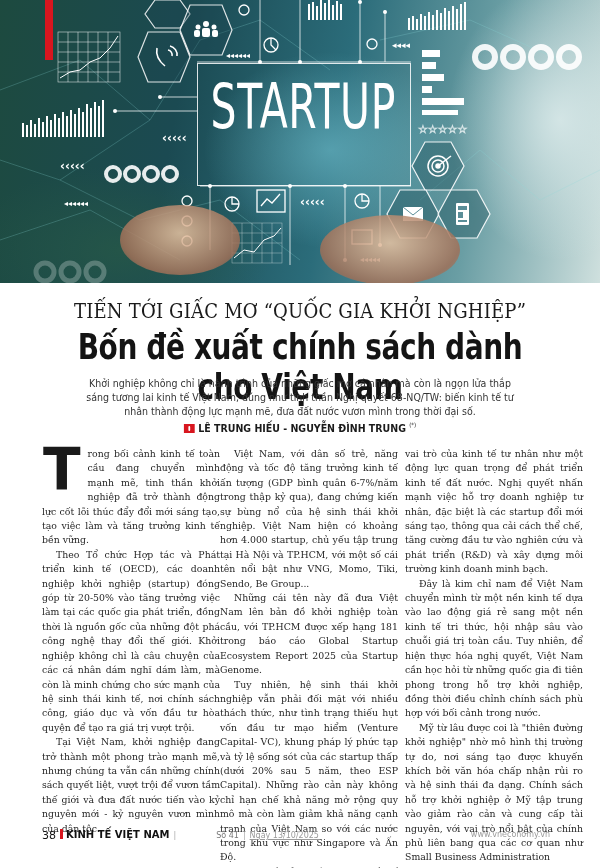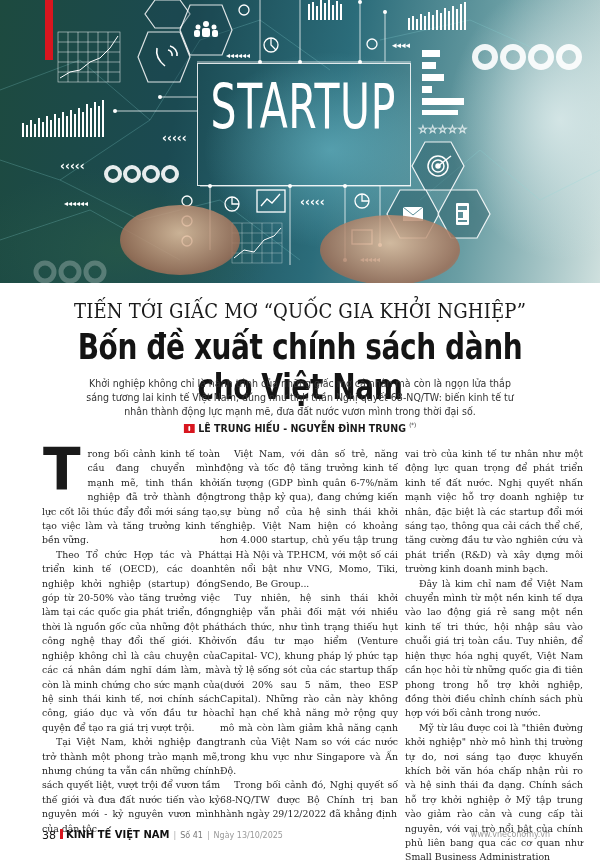--- a/index.html
+++ b/index.html
@@ -93,22 +93,22 @@
 
   
   .footer {
     position: absolute; left: 42px; top: 829px; width: 520px; height: 14px;
     font-family: "DejaVu Sans", sans-serif; font-size: 8px; color: #9a9a9a;
   }
   .footer .page-no { font-weight: normal; font-size: 11px; color: #111; vertical-align: -1px; }
   .footer .f-red { display: inline-block; width: 3px; height: 10px; background: #d8161f; margin: 0 3px 0 4px; vertical-align: -1px; }
   .footer .pub { font-weight: bold; color: #111; font-size: 10px; }
   .footer .sep { margin: 0 4px; color: #aaa; }
-  .footer .issue { color: #777; }
-  .footer .date { color: #9a9a9a; }
+  .footer .issue { color: #777; margin-left: 36px; }
+  .footer .date { color: #9a9a9a; text-decoration: underline; }
   .footer .site { position: absolute; right: 12px; top: 1px; color: #9a9a9a; font-size: 8px; margin-left: 20px; }
 </style>
 </head>
 <body>
 
 <div class="hero">
   <svg width="600" height="283" viewBox="0 0 600 283">
 
     <g stroke="rgba(140,220,220,0.35)" stroke-width="0.7" fill="none">
       <path d="M0 90 L80 60 L150 120 L60 180 L0 160"></path>
@@ -326,20 +326,21 @@
 </div>
 
 <div class="col col-1">
   <p class="noindent"><span class="dropcap">T</span><span>rong bối cảnh kinh tế toàn cầu đang chuyển mình mạnh mẽ, tinh thần khởi nghiệp đã trở thành động lực cốt lõi thúc đẩy đổi mới sáng tạo, tạo việc làm và tăng trưởng kinh tế bền vững.</span></p>
   <p>Theo Tổ chức Hợp tác và Phát triển kinh tế (OECD), các doanh nghiệp khởi nghiệp (startup) đóng góp từ 20-50% vào tăng trưởng việc làm tại các quốc gia phát triển, đồng thời là nguồn gốc của những đột phá công nghệ thay đổi thế giới. Khởi nghiệp không chỉ là câu chuyện của các cá nhân dám nghĩ dám làm, mà còn là minh chứng cho sức mạnh của hệ sinh thái kinh tế, nơi chính sách công, giáo dục và vốn đầu tư hòa quyện để tạo ra giá trị vượt trội.</p>
   <p>Tại Việt Nam, khởi nghiệp đang trở thành một phong trào mạnh mẽ, nhưng chúng ta vẫn cần những chính sách quyết liệt, vượt trội để vươn tầm thế giới và đưa đất nước tiến vào kỷ nguyên mới - kỷ nguyên vươn mình của dân tộc.</p>
 </div>
 
 <div class="col col-2">
   <p>Việt Nam, với dân số trẻ, năng động và tốc độ tăng trưởng kinh tế ấn tượng (GDP bình quân 6-7%/năm trong thập kỷ qua), đang chứng kiến sự bùng nổ của hệ sinh thái khởi nghiệp. Việt Nam hiện có khoảng hơn 4.000 startup, chủ yếu tập trung tại Hà Nội và TP.HCM, với một số cái tên nổi bật như VNG, Momo, Tiki, Sendo, Be Group...</p>
+  <p>Những cái tên này đã đưa Việt Nam lên bản đồ khởi nghiệp toàn cầu, với TP.HCM được xếp hạng 181 trong báo cáo Global Startup Ecosystem Report 2025 của Startup Genome.</p>
   <p>Tuy nhiên, hệ sinh thái khởi nghiệp vẫn phải đối mặt với nhiều thách thức, như tình trạng thiếu hụt vốn đầu tư mạo hiểm (Venture Capital- VC), khung pháp lý phức tạp và tỷ lệ sống sót của các startup thấp (dưới 20% sau 5 năm, theo ESP Capital). Những rào cản này không chỉ hạn chế khả năng mở rộng quy mô mà còn làm giảm khả năng cạnh tranh của Việt Nam so với các nước trong khu vực như Singapore và Ấn Độ.</p>
   <p>Trong bối cảnh đó, Nghị quyết số 68-NQ/TW được Bộ Chính trị ban hành ngày 29/12/2022 đã khẳng định</p>
 </div>
 
 <div class="col col-3">
   <p class="noindent">vai trò của kinh tế tư nhân như một động lực quan trọng để phát triển kinh tế đất nước. Nghị quyết nhấn mạnh việc hỗ trợ doanh nghiệp tư nhân, đặc biệt là các startup đổi mới sáng tạo, thông qua cải cách thể chế, tăng cường đầu tư vào nghiên cứu và phát triển (R&amp;D) và xây dựng môi trường kinh doanh minh bạch.</p>
   <p>Đây là kim chỉ nam để Việt Nam chuyển mình từ một nền kinh tế dựa vào lao động giá rẻ sang một nền kinh tế tri thức, hội nhập sâu vào chuỗi giá trị toàn cầu. Tuy nhiên, để hiện thực hóa nghị quyết, Việt Nam cần học hỏi từ những quốc gia đi tiên phong trong hỗ trợ khởi nghiệp, đồng thời điều chỉnh chính sách phù hợp với bối cảnh trong nước.</p>
   <p>Mỹ từ lâu được coi là "thiên đường khởi nghiệp" nhờ mô hình thị trường tự do, nơi sáng tạo được khuyến khích bởi văn hóa chấp nhận rủi ro và hệ sinh thái đa dạng. Chính sách hỗ trợ khởi nghiệp ở Mỹ tập trung vào giảm rào cản và cung cấp tài nguyên, với vai trò nổi bật của chính phủ liên bang qua các cơ quan như Small Business Administration</p>
 </div>
 

